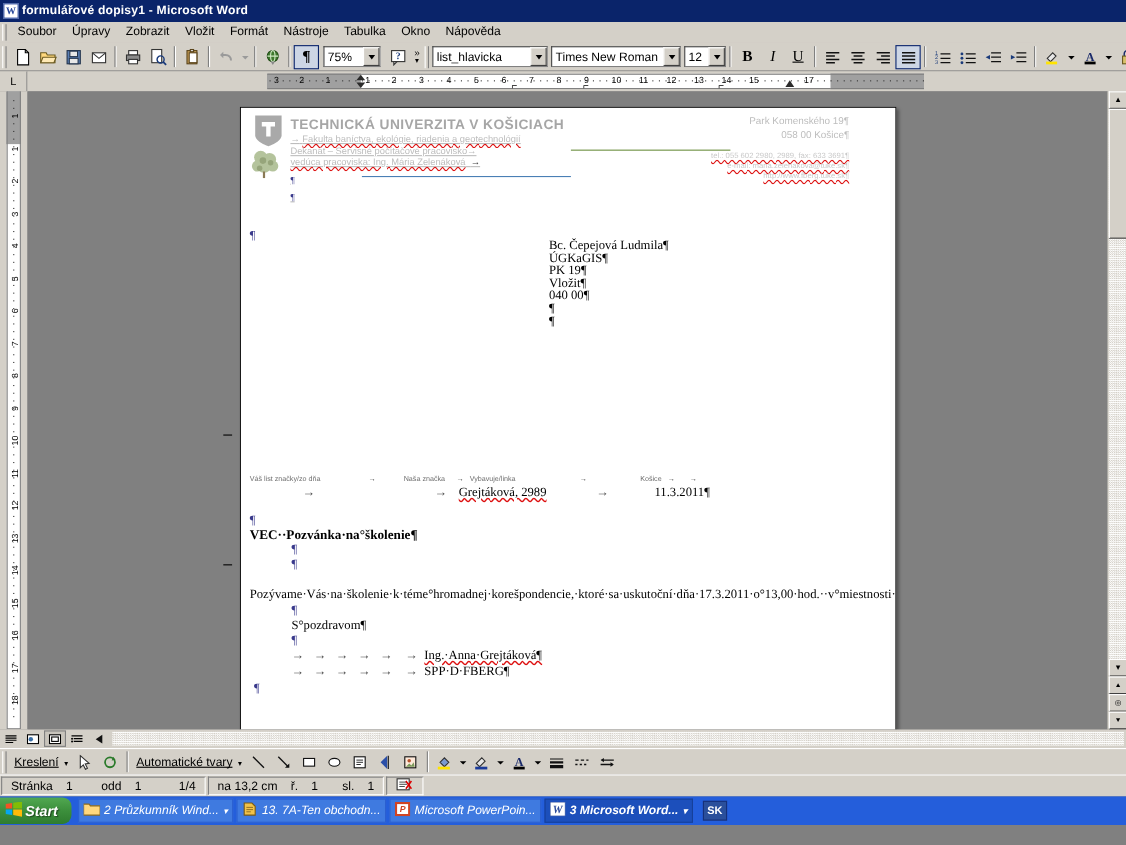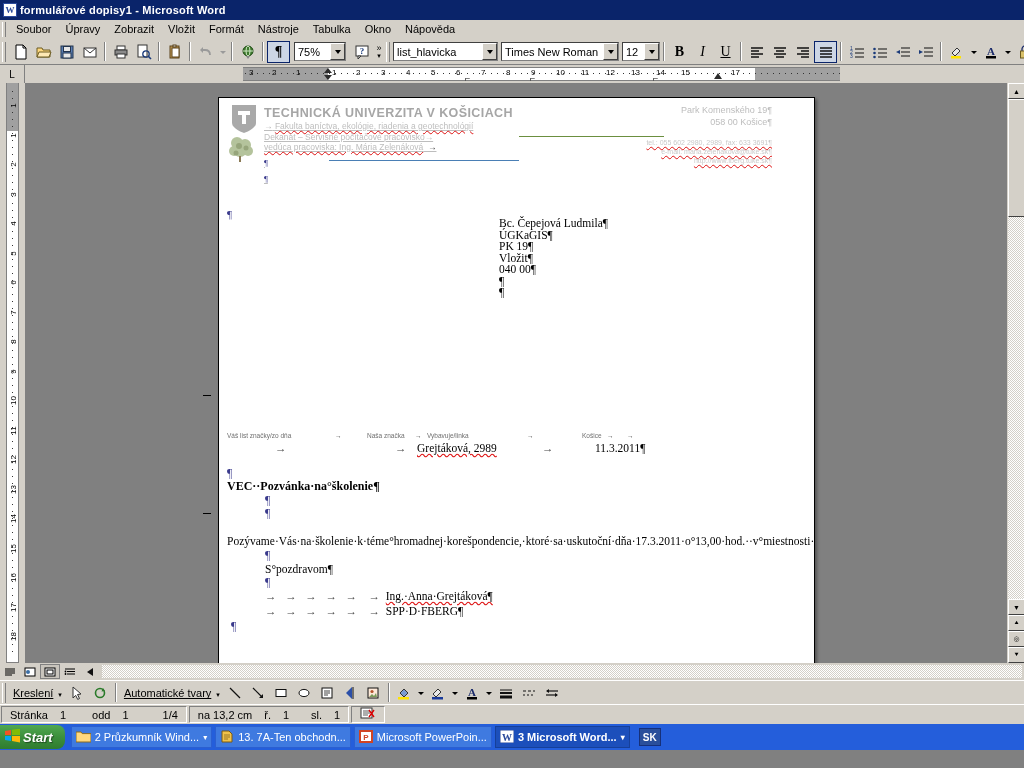--- a/index.html
+++ b/index.html
@@ -229,21 +229,21 @@
     padding:0 12px 0 5px; margin-right:6px;
     background: linear-gradient(to bottom,#51a851,#3c8f3c 50%,#2f7c2f);
     border-radius: 0 8px 8px 0;
     color:#fff;font-weight:bold;font-style:italic;font-size:13px;
     text-shadow: 1px 1px 1px rgba(0,0,0,0.45);
   }
   .tbitem {
     height:22px;display:flex;align-items:center;gap:4px;
     padding:0 4px;margin-right:3px;min-width:120px;
     background:#3f7ae0; border:1px solid #2b5fd0;
-    color:#fff;font-size:11px;white-space:nowrap;overflow:hidden;
+    color:#fff;font-size:11px;white-space:nowrap;overflow:hidden;font-style:italic;
   }
   .tbitem.active { background:#1c4fbb; border-color:#16409a; font-weight:bold; }
   .tray {
     margin-left:auto;display:flex;align-items:center;gap:5px;height:26px;
     background:#1291e2; padding: 0 7px;
     background: linear-gradient(to bottom,#1c9ae8,#1484d6 50%,#0e6fbd);
     color:#fff;font-size:11px;
   }
   .searchbox {
     height:19px;width:120px;background:#fff;border:1px solid #7a7a7a;

